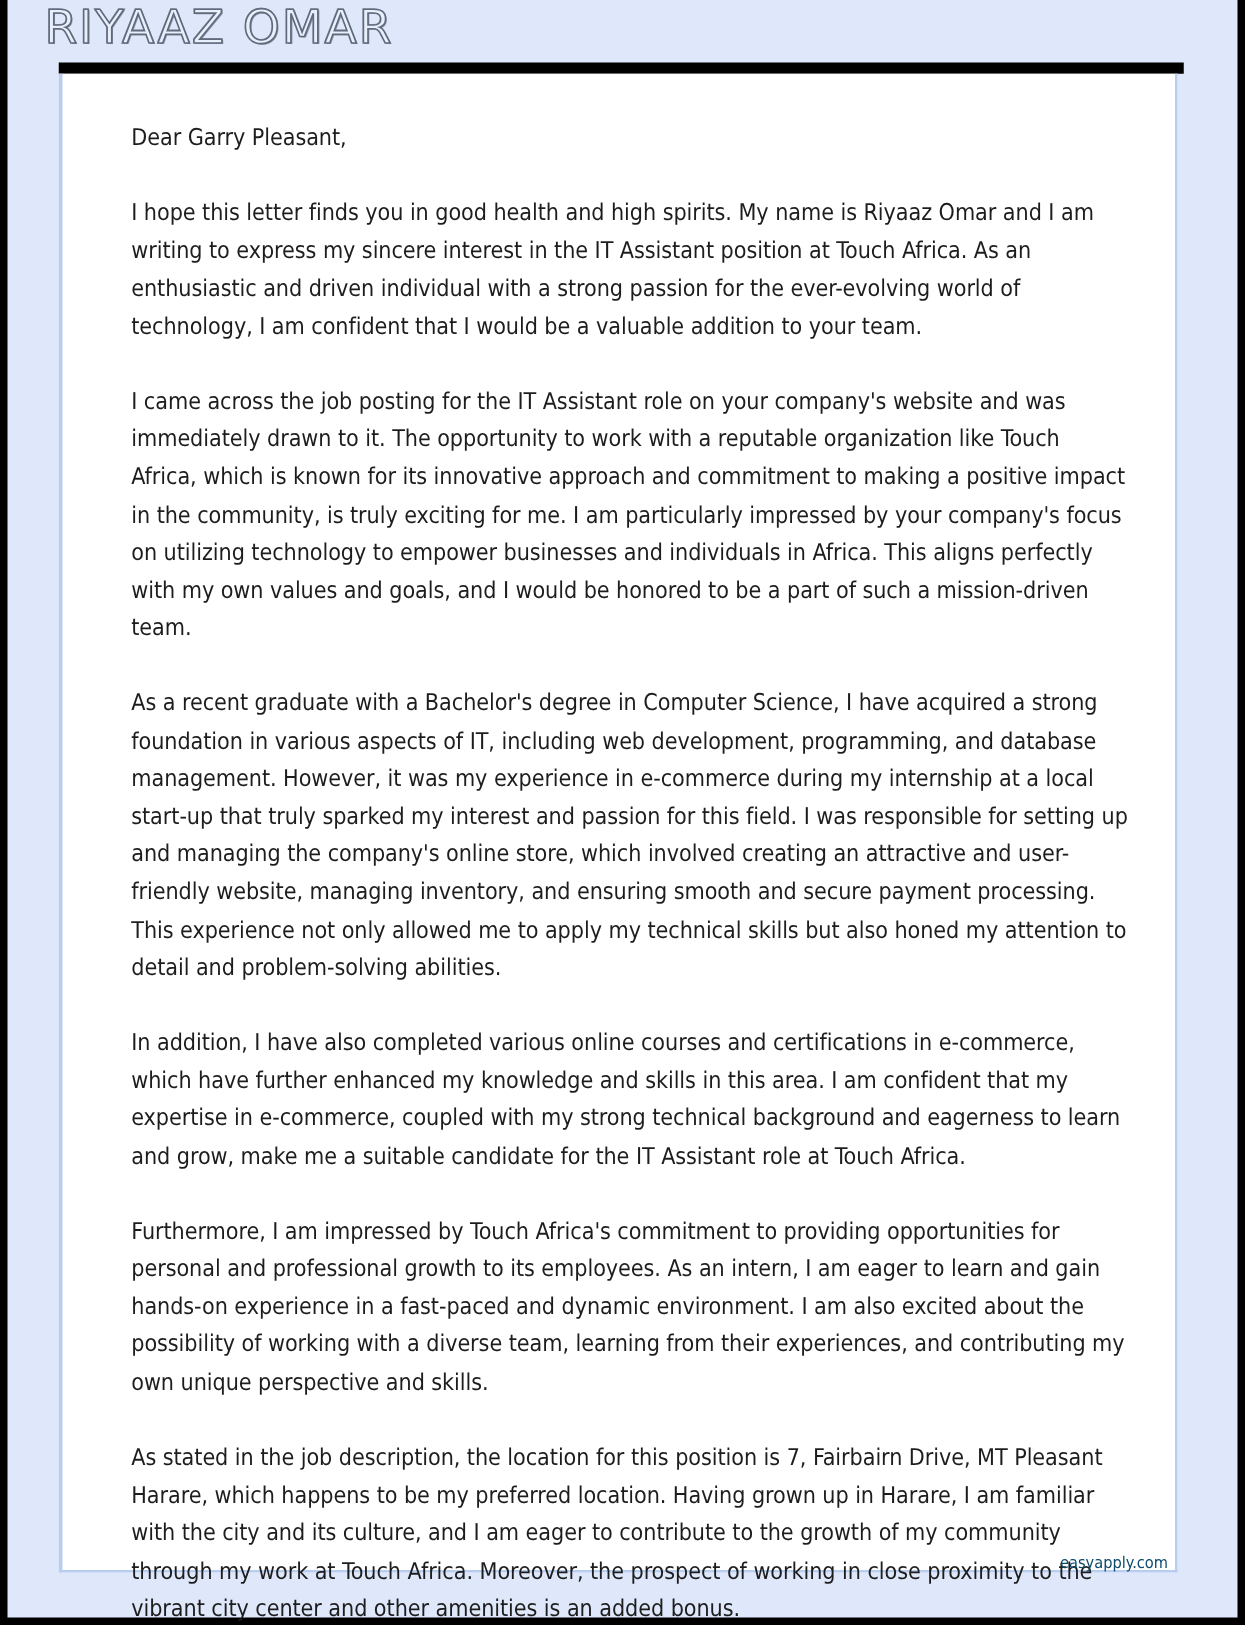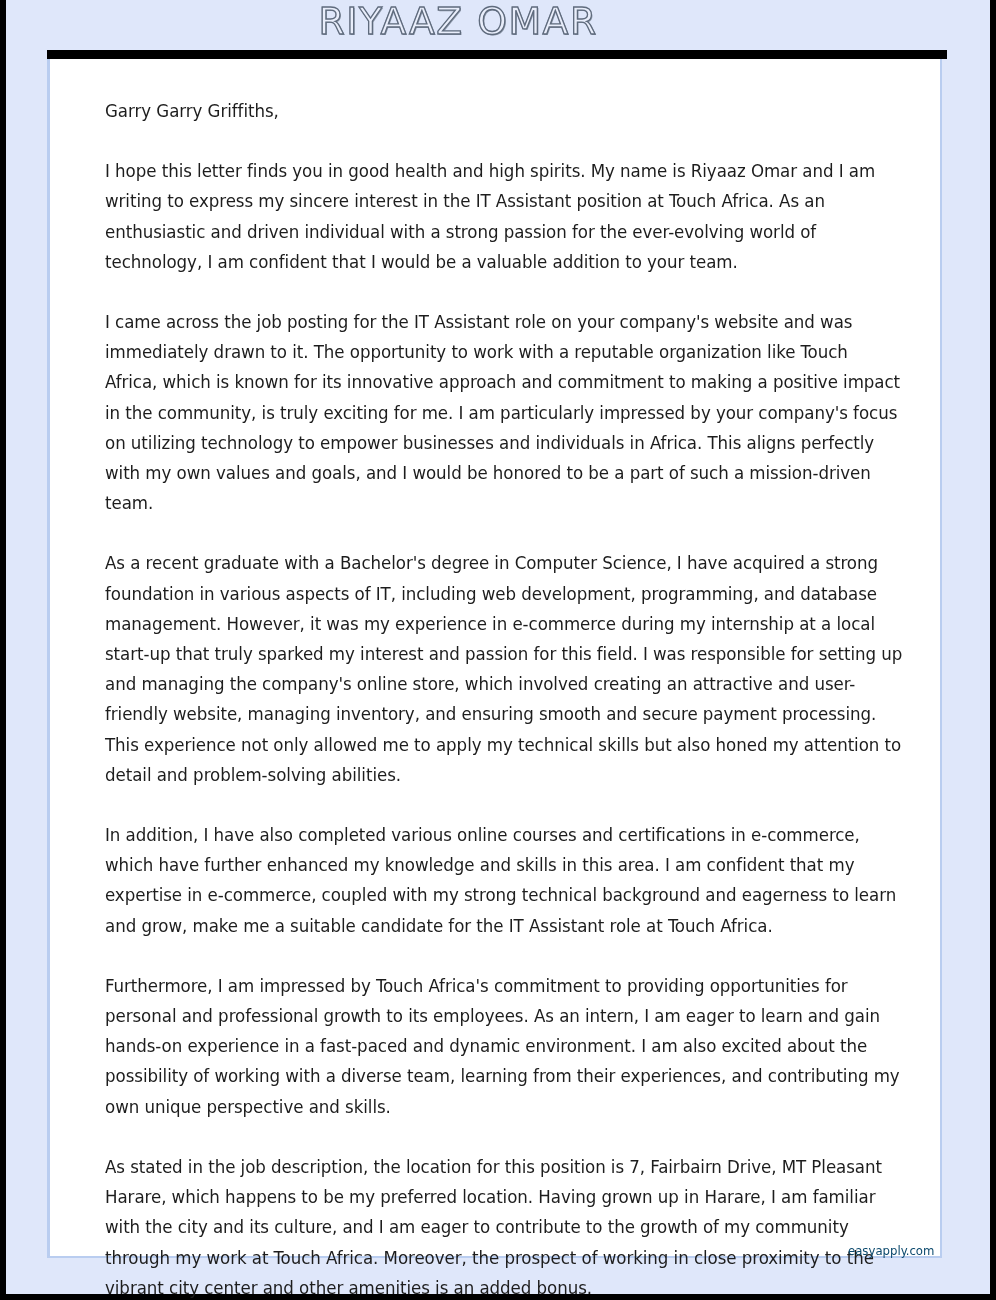--- a/index.html
+++ b/index.html
@@ -32,21 +32,21 @@
   #header {
     position: absolute;
     left: 0;
     top: 0;
     width: 918px;
     height: 52px;
     box-sizing: border-box;
     padding-right: 44px;
     display: flex;
     align-items: flex-start;
-    justify-content: center;
+    justify-content: flex-start;
     padding-left: 35px;
   }
   #name-text {
     font-family: "DejaVu Sans", sans-serif;
     font-size: 37px;
     font-weight: 400;
     letter-spacing: 1.5px;
     line-height: 44px;
     color: #e9eefb;
     -webkit-text-stroke: 1.3px #5f6b7d;
@@ -121,21 +121,21 @@
 
   <div id="header">
     <div id="name-text">RIYAAZ OMAR</div>
   </div>
 
   <div id="header-rule"></div>
 
   <div id="sheet"></div>
 
   <div id="letter-body">
-    <p>Garry Garry Griffiths,</p>
+    <p>Dear Garry Pleasant,</p>
     <p>I hope this letter finds you in good health and high spirits. My name is Riyaaz Omar and I am writing to express my sincere interest in the IT Assistant position at Touch Africa. As an enthusiastic and driven individual with a strong passion for the ever-evolving world of technology, I am confident that I would be a valuable addition to your team.</p>
     <p>I came across the job posting for the IT Assistant role on your company's website and was immediately drawn to it. The opportunity to work with a reputable organization like Touch Africa, which is known for its innovative approach and commitment to making a positive impact in the community, is truly exciting for me. I am particularly impressed by your company's focus on utilizing technology to empower businesses and individuals in Africa. This aligns perfectly with my own values and goals, and I would be honored to be a part of such a mission-driven team.</p>
     <p>As a recent graduate with a Bachelor's degree in Computer Science, I have acquired a strong foundation in various aspects of IT, including web development, programming, and database management. However, it was my experience in e-commerce during my internship at a local start-up that truly sparked my interest and passion for this field. I was responsible for setting up and managing the company's online store, which involved creating an attractive and user-friendly website, managing inventory, and ensuring smooth and secure payment processing. This experience not only allowed me to apply my technical skills but also honed my attention to detail and problem-solving abilities.</p>
     <p>In addition, I have also completed various online courses and certifications in e-commerce, which have further enhanced my knowledge and skills in this area. I am confident that my expertise in e-commerce, coupled with my strong technical background and eagerness to learn and grow, make me a suitable candidate for the IT Assistant role at Touch Africa.</p>
     <p>Furthermore, I am impressed by Touch Africa's commitment to providing opportunities for personal and professional growth to its employees. As an intern, I am eager to learn and gain hands-on experience in a fast-paced and dynamic environment. I am also excited about the possibility of working with a diverse team, learning from their experiences, and contributing my own unique perspective and skills.</p>
     <p>As stated in the job description, the location for this position is 7, Fairbairn Drive, MT Pleasant Harare, which happens to be my preferred location. Having grown up in Harare, I am familiar with the city and its culture, and I am eager to contribute to the growth of my community through my work at Touch Africa. Moreover, the prospect of working in close proximity to the vibrant city center and other amenities is an added bonus.</p>
   </div>
 
   <div id="watermark">easyapply.com</div>
 

